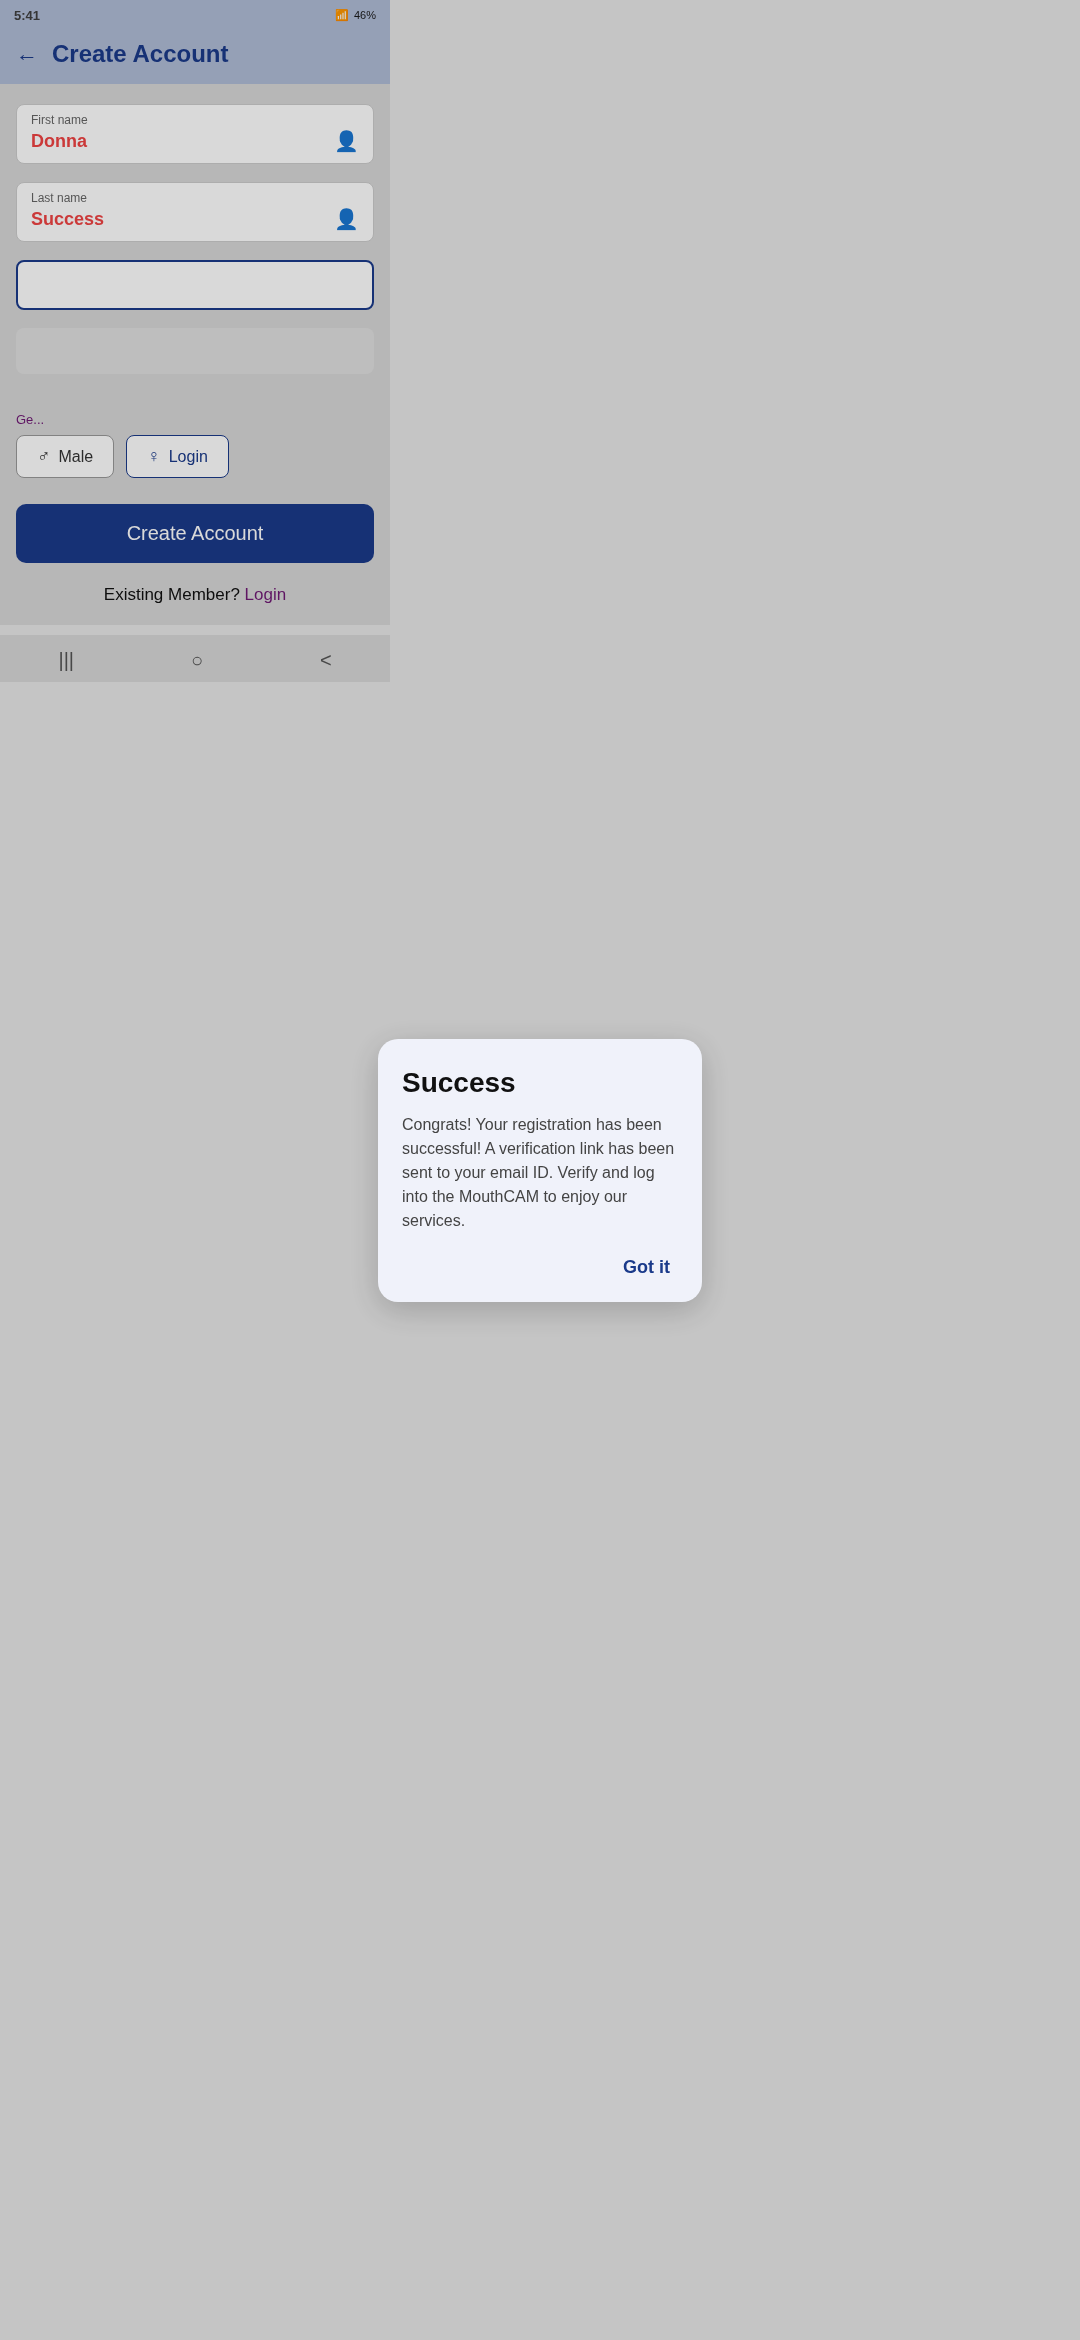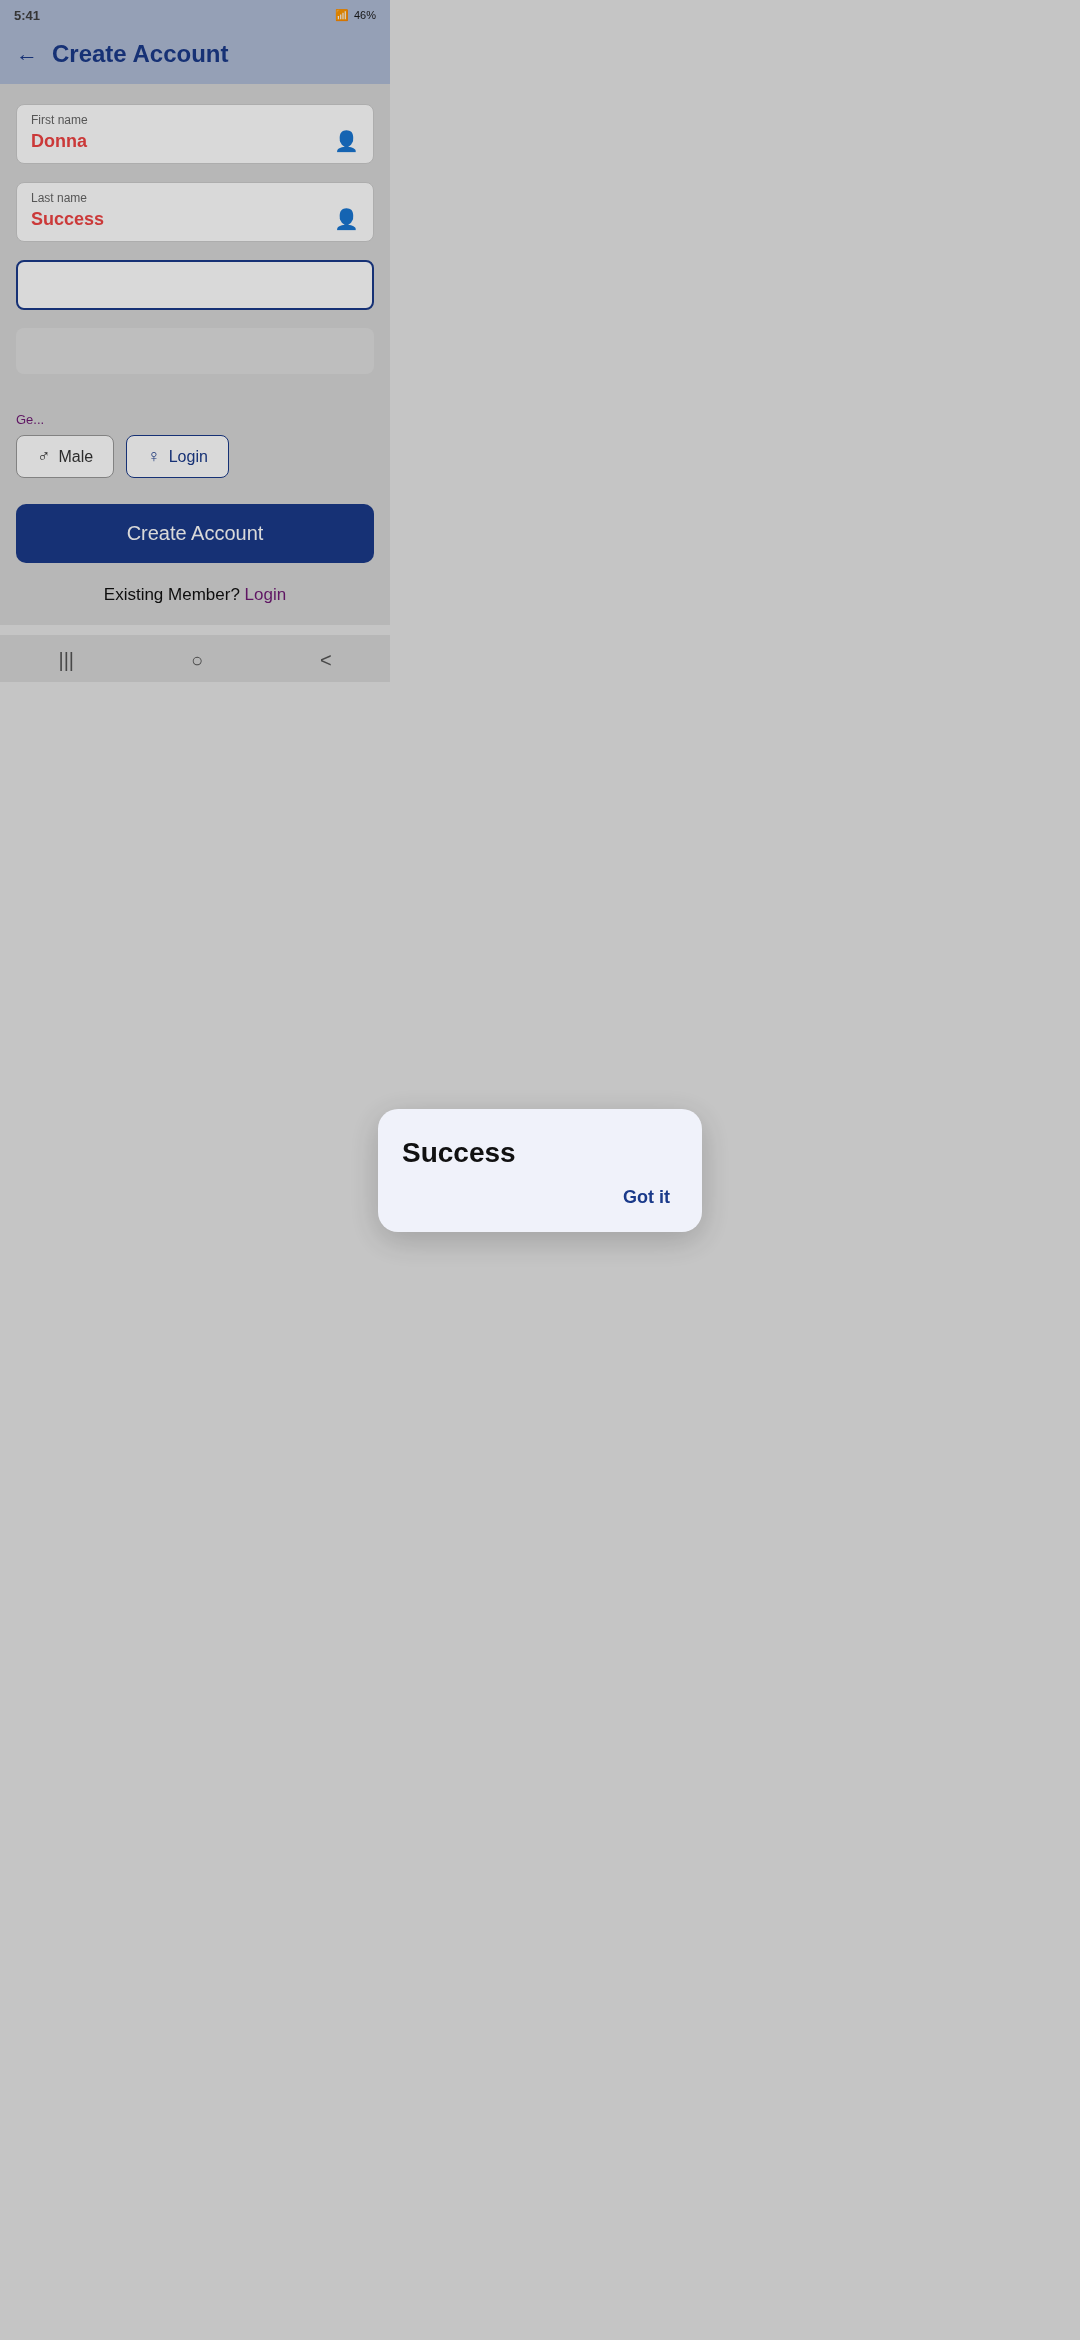--- a/index.html
+++ b/index.html
@@ -294,17 +294,18 @@
 
 <div class="nav-bar">
   <span class="nav-icon">|||</span>
   <span class="nav-icon">○</span>
   <span class="nav-icon">&lt;</span>
 </div>
 
 <div class="overlay">
   <div class="dialog">
     <div class="dialog-title">Success</div>
+    <div class="dialog-message">Congrats! Your registration has been successful! A verification link has been sent to your email ID. Verify and log into the MouthCAM to enjoy our services.</div>
     <div class="dialog-actions">
       <button class="dialog-btn">Got it</button>
     </div>
   </div>
 </div>
 
 </body></html>

